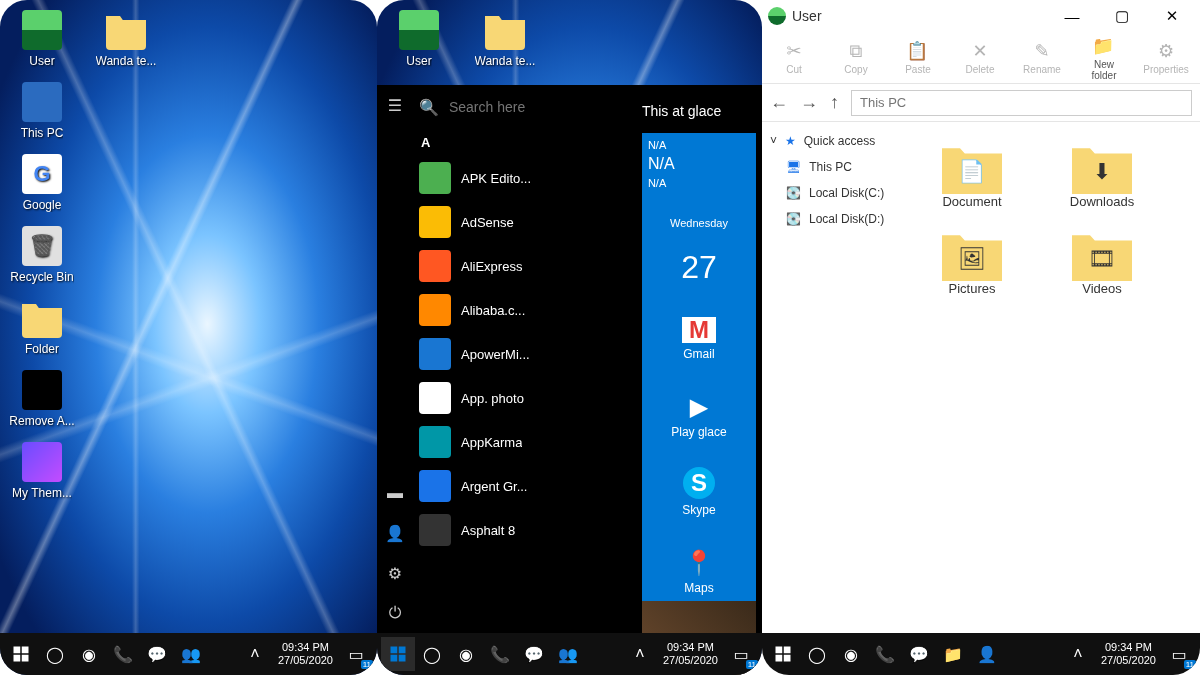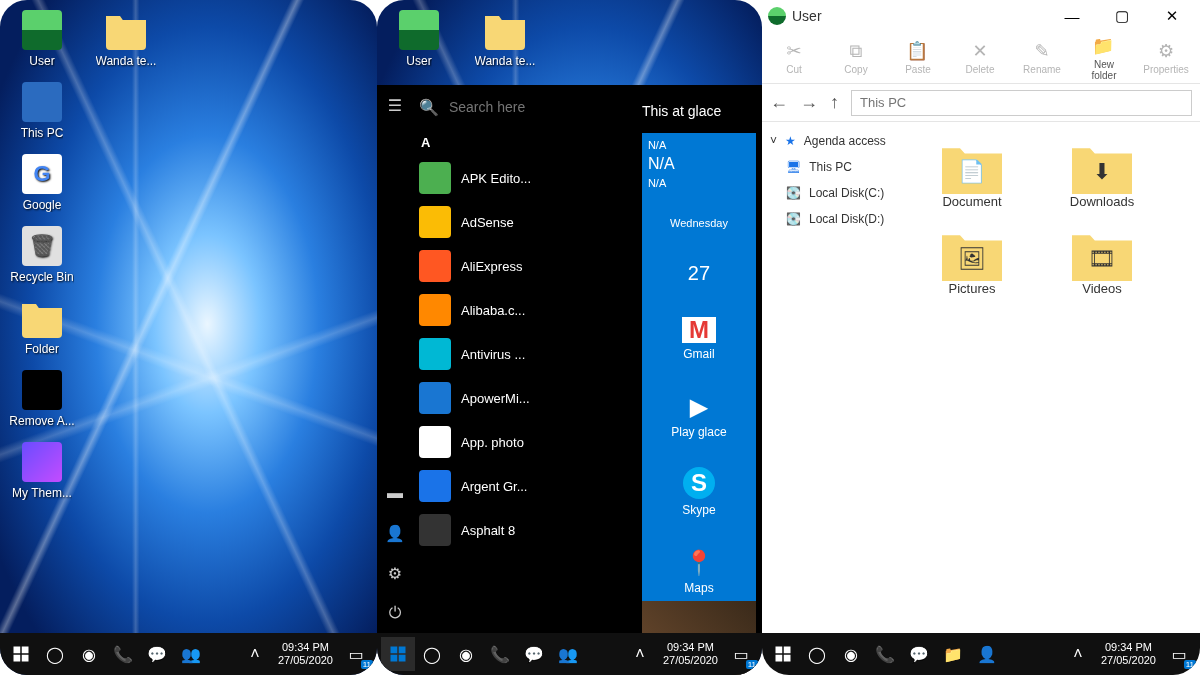--- a/index.html
+++ b/index.html
@@ -60,21 +60,21 @@
 .sm-list { flex: 1; overflow: hidden; }
 .sm-item { height: 44px; display: flex; align-items: center; gap: 10px; padding: 0 6px; font-size: 13px; }
 .sm-item .ic { width: 32px; height: 32px; border-radius: 4px; display: flex; align-items: center; justify-content: center; font-size: 16px; color: #fff; flex-shrink: 0; }
 .sm-item span.lbl { white-space: nowrap; overflow: hidden; text-overflow: ellipsis; }
 
 .sm-right { width: 185px; padding: 4px 6px 0 6px; }
 .sm-right-title { font-size: 14px; height: 44px; display: flex; align-items: center; }
 .tiles { display: grid; grid-template-columns: 1fr; gap: 0; }
 .tile { background: #0078d4; color: #fff; height: 78px; display: flex; flex-direction: column; align-items: center; justify-content: flex-end; font-size: 12px; padding: 6px; position: relative; }
 .tile.weather { align-items: flex-start; justify-content: flex-start; font-size: 11px; padding: 6px; }
-.tile.cal .day { font-size: 20px; line-height: 1; }
+.tile.cal .day { font-size: 32px; line-height: 1; }
 .tile.cal .wd { font-size: 11px; position: absolute; top: 6px; }
 .tile .tic { font-size: 24px; margin-bottom: 4px; }
 
 .p2-icons { position: absolute; top: 4px; left: 2px; display: flex; gap: 6px; }
 
 
 .ex-top { height: 32px; display: flex; align-items: center; padding: 0 6px; gap: 6px; }
 .ex-top .title { flex: 1; font-size: 14px; color: #333; }
 .winbtn { width: 44px; height: 30px; display: flex; align-items: center; justify-content: center; font-size: 15px; }
 .ex-ribbon { height: 52px; display: flex; gap: 18px; padding: 0 10px; align-items: center; border-bottom: 1px solid #e5e5e5; }
@@ -207,30 +207,30 @@
           </div>
           <div class="sm-item">
             <div class="ic bg-or"></div>
             <span class="lbl">AliExpress</span>
           </div>
           <div class="sm-item">
             <div class="ic bg-or2 circ"></div>
             <span class="lbl">Alibaba.c...</span>
           </div>
           <div class="sm-item">
-            <div class="ic bg-cy"></div>
-            <span class="lbl">Antivirus ...</span>
-          </div>
-          <div class="sm-item">
             <div class="ic bg-bl2"></div>
             <span class="lbl">ApowerMi...</span>
           </div>
           <div class="sm-item">
             <div class="ic bg-wh circ"></div>
             <span class="lbl">App. photo</span>
+          </div>
+          <div class="sm-item">
+            <div class="ic bg-te circ"></div>
+            <span class="lbl">AppKarma</span>
           </div>
           <div class="sm-item">
             <div class="ic bg-bl"></div>
             <span class="lbl">Argent Gr...</span>
           </div>
           <div class="sm-item">
             <div class="ic bg-dk circ"></div>
             <span class="lbl">Asphalt 8</span>
           </div>
         </div>
@@ -340,21 +340,21 @@
     <span class="arr">←</span>
     <span class="arr">→</span>
     <span class="arr">↑</span>
     <input placeholder="This PC" style="">
   </div>
   <div class="ex-body">
     <div class="ex-side">
       <div class="si">
           <span>˅</span>
           <span style="color:#1a73e8">★</span>
-          <span>Agenda access</span>
+          <span>Quick access</span>
         </div>
       <div class="si" style="padding-left:18px">
           <span style="color:#1a73e8">🖥</span>
           <span>This PC</span>
         </div>
       <div class="si" style="padding-left:18px">
           <span>💽</span>
           <span>Local Disk(C:)</span>
         </div>
       <div class="si" style="padding-left:18px">

